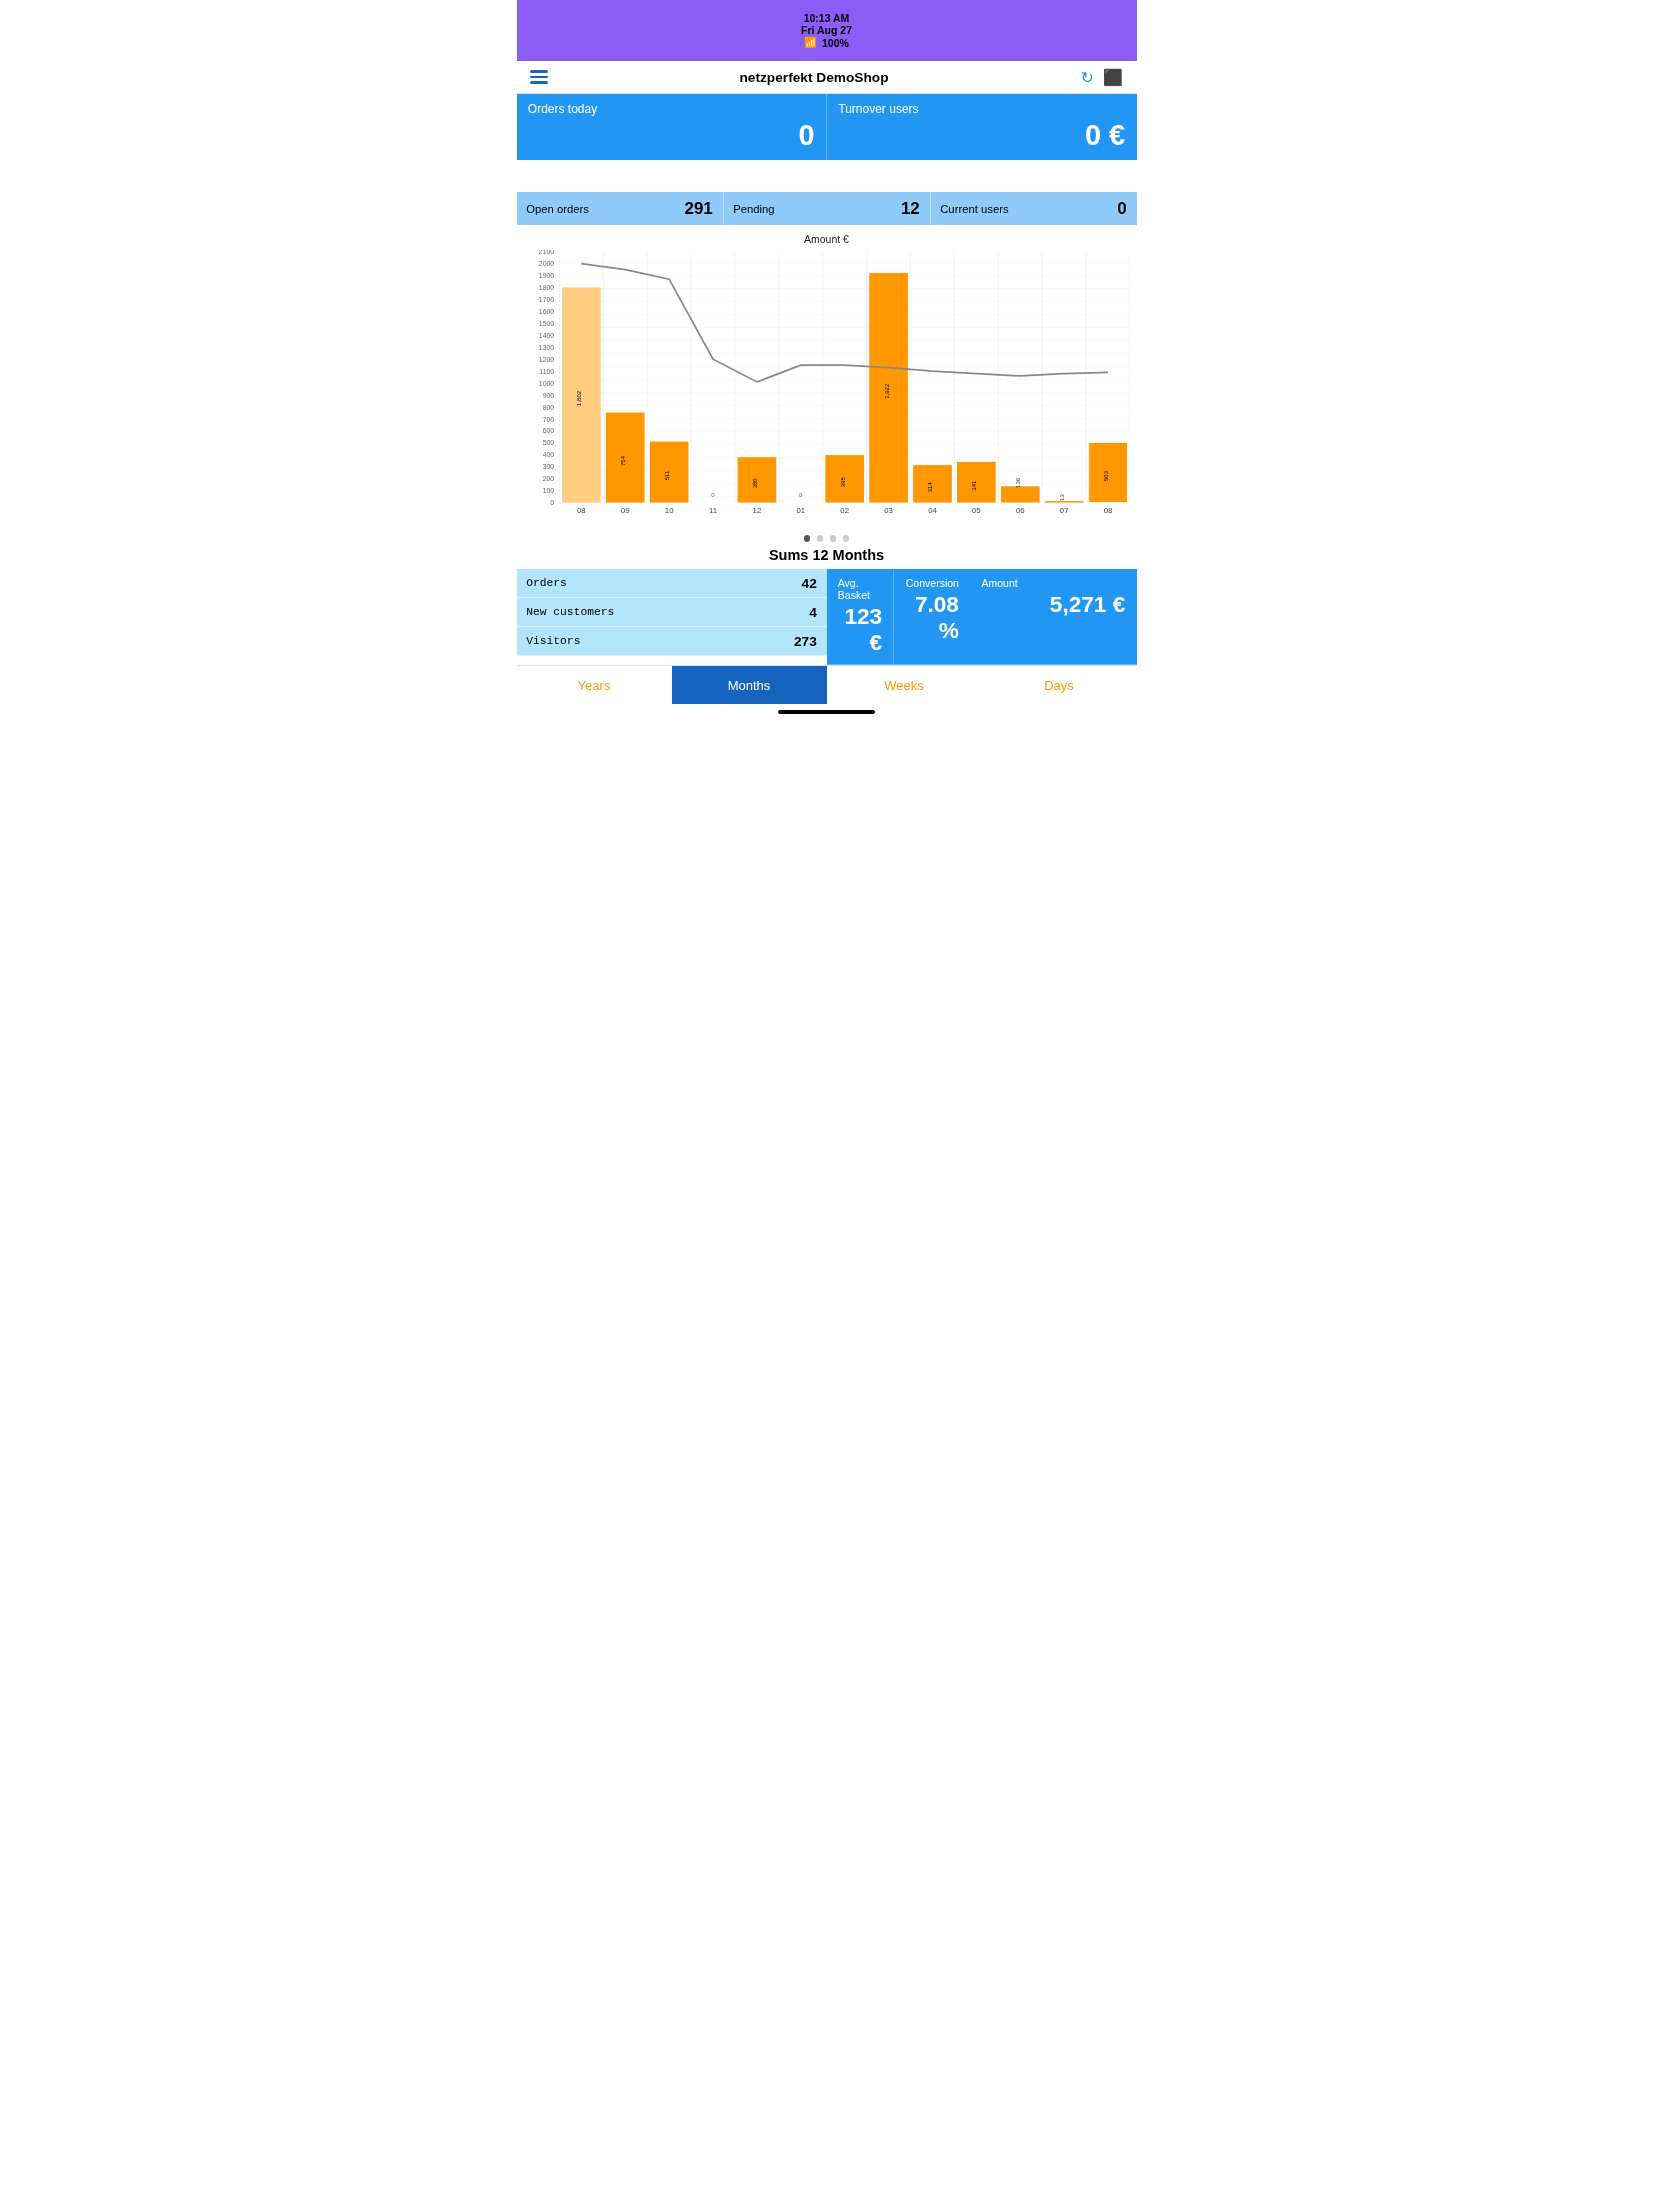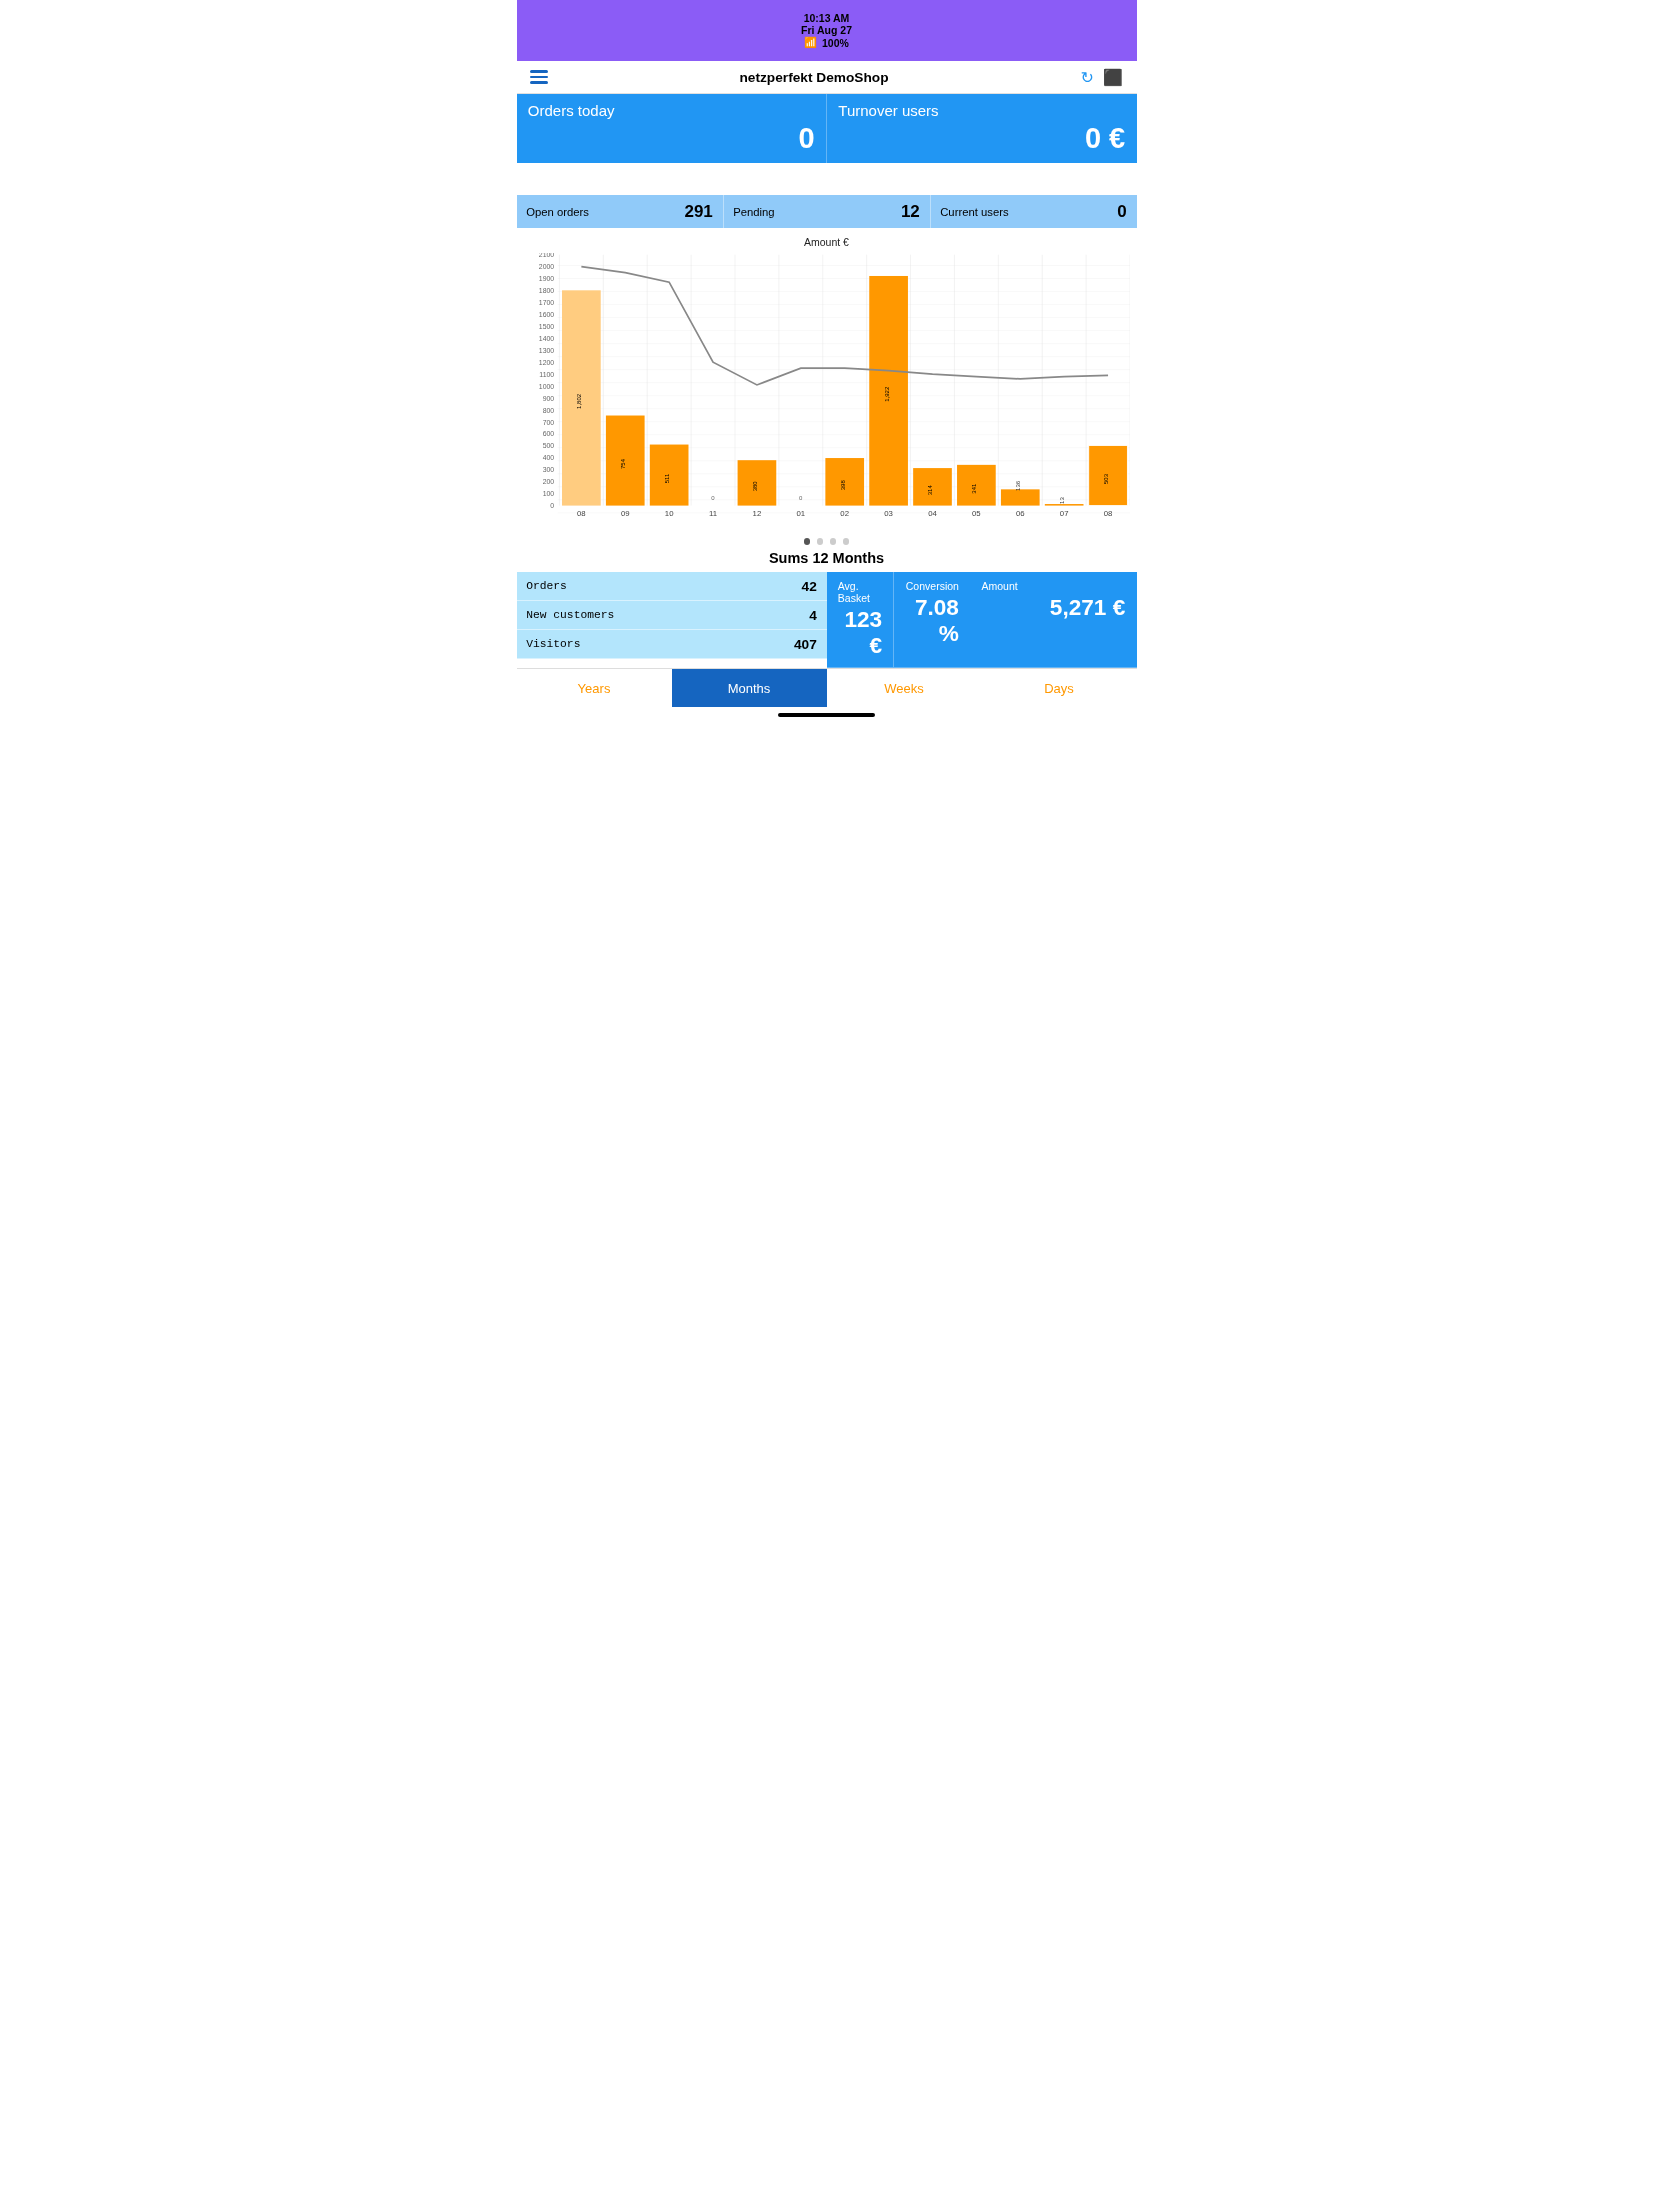--- a/index.html
+++ b/index.html
@@ -60,21 +60,21 @@
     .stat-box-blue {
       background: #2196F3;
       color: #fff;
       flex: 1;
       padding: 8px 11.3px;
     }
     .stat-box-blue:first-child {
       border-right: 0.8px solid rgba(255,255,255,0.3);
     }
     .stat-box-blue .stat-label {
-      font-size: 15px;
+      font-size: 12px;
       font-weight: 400;
     }
     .stat-box-blue .stat-value {
       font-size: 29px;
       font-weight: 700;
       text-align: right;
       margin-top: 3.2px;
     }
 
     
@@ -411,21 +411,21 @@
     <div class="sum-row">
       <span class="sum-label">Orders</span>
       <span class="sum-value">42</span>
     </div>
     <div class="sum-row">
       <span class="sum-label">New customers</span>
       <span class="sum-value">4</span>
     </div>
     <div class="sum-row">
       <span class="sum-label">Visitors</span>
-      <span class="sum-value">407</span>
+      <span class="sum-value">273</span>
     </div>
   </div>
 
   <div class="sums-right">
     <div style="display:flex; flex:1;">
       <div class="sum-box-blue" style="flex:1; border-right:0.8px solid rgba(255,255,255,0.3);">
         <div class="sum-box-label">Avg. Basket</div>
         <div class="sum-box-value">123 €</div>
       </div>
       <div class="sum-box-blue" style="flex:1;">

